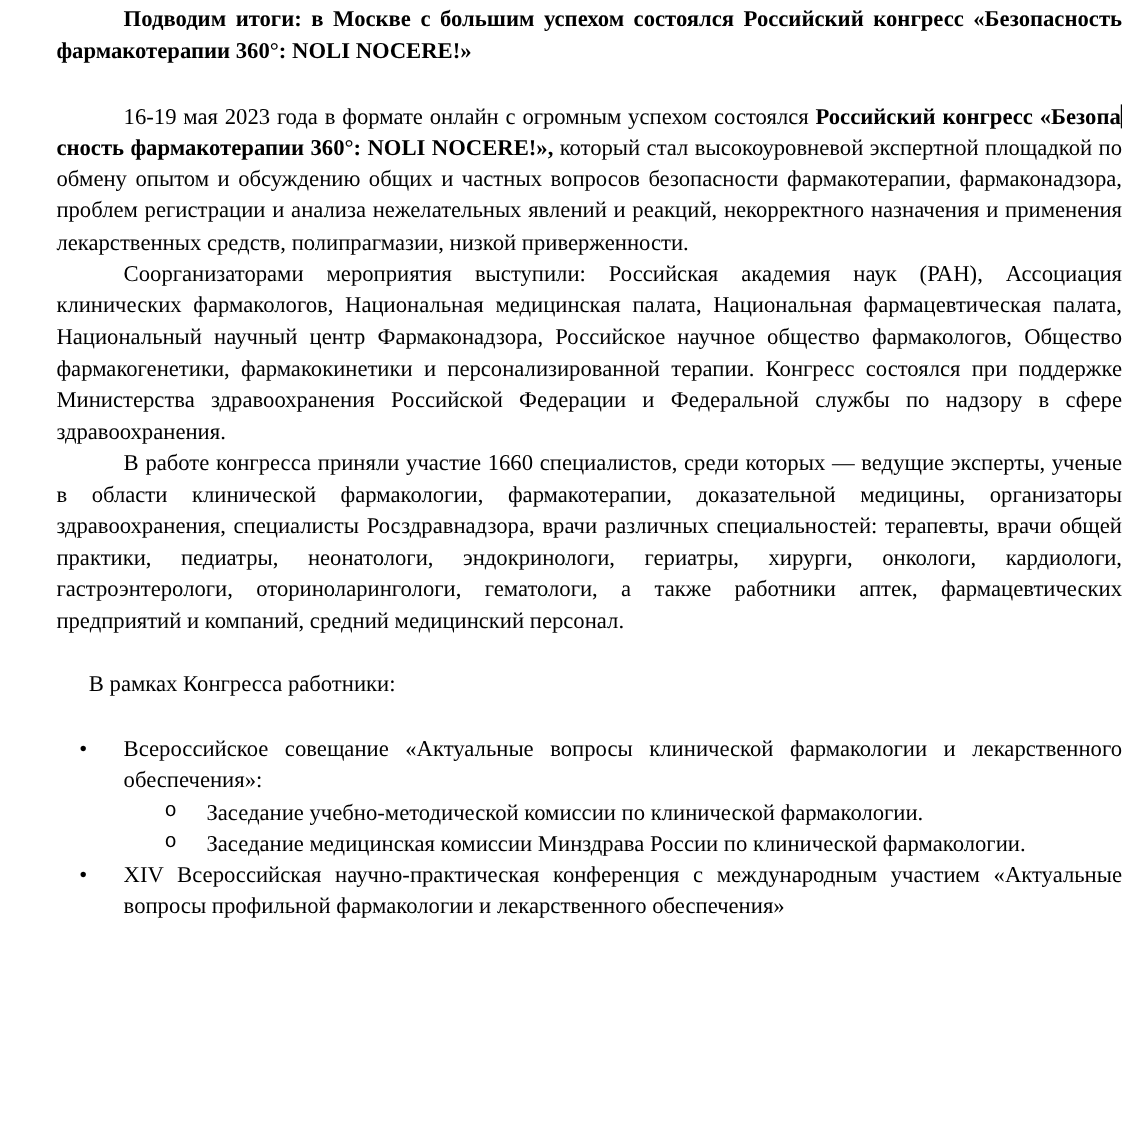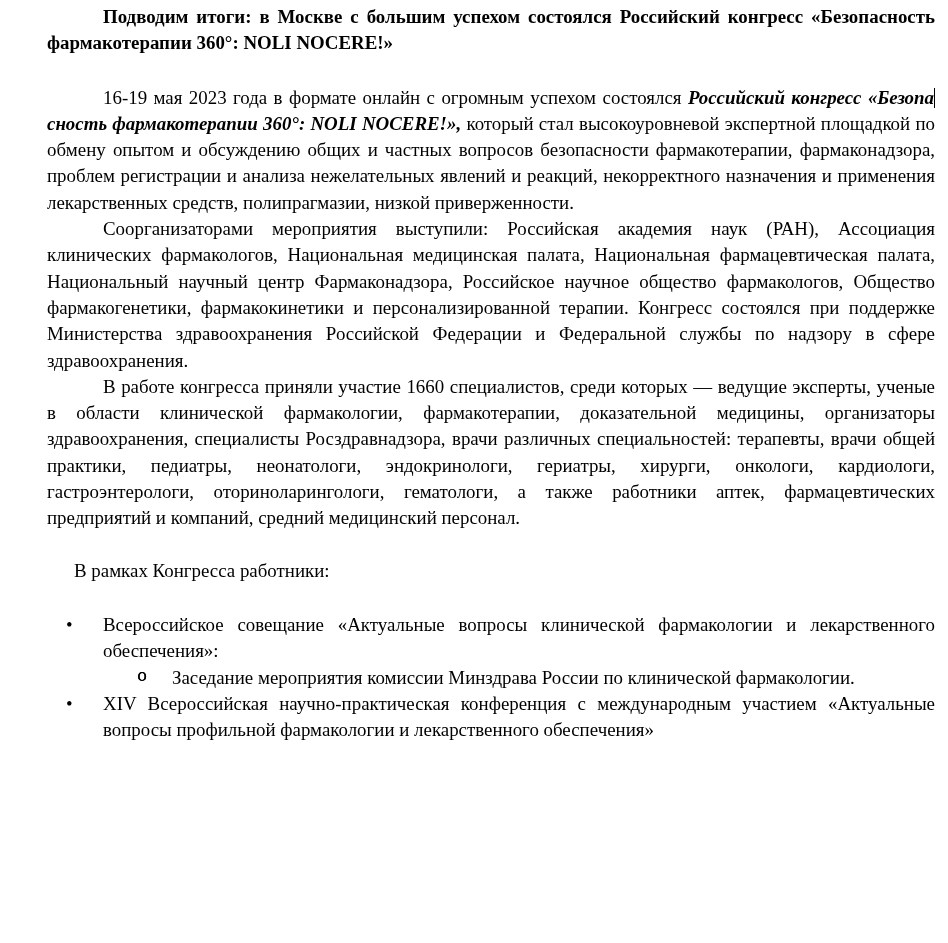--- a/index.html
+++ b/index.html
@@ -67,21 +67,21 @@
   .li2 {
     padding-left: 125px;
   }
   .li2 > .marker {
     position: absolute;
     left: 90px;
     top: -1px;
     font-family: "Liberation Mono", "DejaVu Sans Mono", monospace;
     font-size: 17px;
   }
-  b { font-weight: bold; font-style: italic; }
+  b { font-weight: bold; }
 </style>
 </head>
 <body>
 
 <div class="page">
 
   <p class="title">Подводим итоги: в Москве с большим успехом состоялся Российский конгресс «Безопасность фармакотерапии 360°: NOLI NOCERE!»</p>
 
   <p>
     <span>16-19 мая 2023 года в формате онлайн с огромным успехом состоялся </span><b>Российский конгресс «Безопа</b><span class="caret"></span><b>сность фармакотерапии 360°: NOLI NOCERE!»,</b><span> который стал высокоуровневой экспертной площадкой по обмену опытом и обсуждению общих и частных вопросов безопасности фармакотерапии, фармаконадзора, проблем регистрации и анализа нежелательных явлений и реакций, некорректного назначения и применения лекарственных средств, полипрагмазии, низкой приверженности.</span>
@@ -96,25 +96,26 @@
 
   <div class="list">
 
     <div class="li li1">
       <span class="marker">•</span>
       <span>Всероссийское совещание «Актуальные вопросы клинической фармакологии и лекарственного обеспечения»:</span>
     </div>
 
     <div class="li li2">
       <span class="marker">o</span>
+      <span>Заседание учебно-методической комиссии по клинической фармакологии.</span>
     </div>
 
     <div class="li li2">
       <span class="marker">o</span>
-      <span>Заседание мероприятия комиссии Минздрава России по клинической фармакологии.</span>
+      <span>Заседание медицинская комиссии Минздрава России по клинической фармакологии.</span>
     </div>
 
     <div class="li li1">
       <span class="marker">•</span>
       <span>XIV Всероссийская научно-практическая конференция с международным участием «Актуальные вопросы профильной фармакологии и лекарственного обеспечения»</span>
     </div>
 
   </div>
 
 </div>

